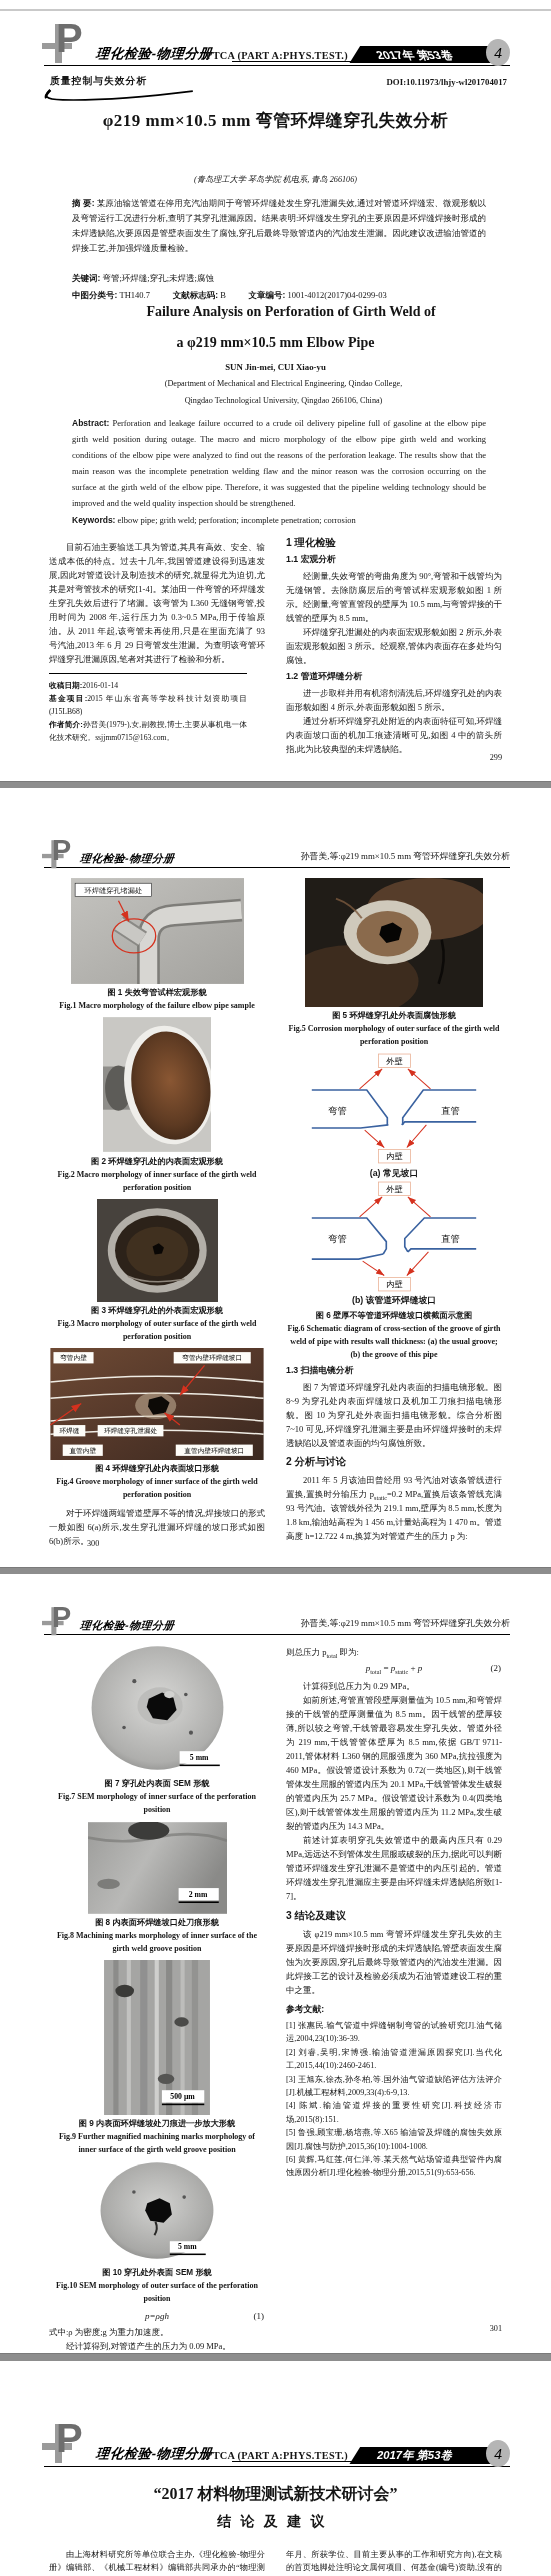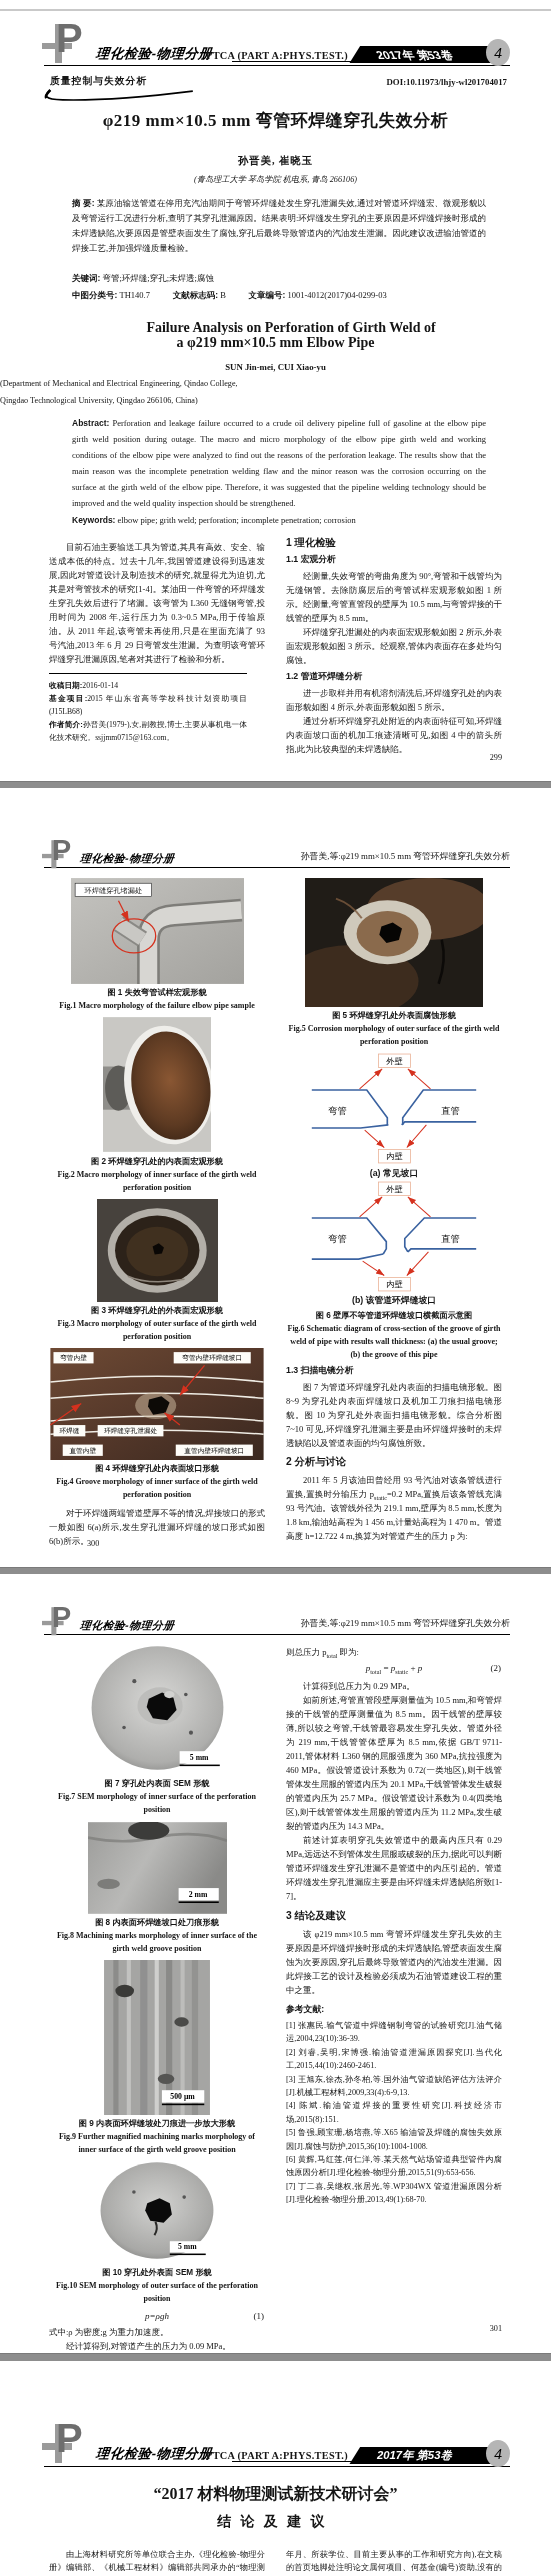--- a/index.html
+++ b/index.html
@@ -31,21 +31,21 @@
 
   
   .titlecn{position:absolute;left:0;right:0;text-align:center;font:bold 17px "Liberation Serif",serif;letter-spacing:0.5px;}
   .authors{position:absolute;left:0;right:0;text-align:center;font:bold 10.3px "Liberation Serif",serif;letter-spacing:1px;}
   .affil{position:absolute;left:0;right:0;text-align:center;font:8.2px "Liberation Serif",serif;}
   .absblock{position:absolute;left:72px;right:65px;text-align:justify;font:8.5px "Liberation Serif",serif;line-height:15px;}
   .lab{font-family:"Liberation Sans",sans-serif;font-weight:bold;}
   .metaline{position:absolute;left:72px;right:65px;font:8.5px "Liberation Serif",serif;}
   .entitle{position:absolute;left:0;right:0;text-align:center;font:bold 14px "Liberation Serif",serif;}
   .enauthors{position:absolute;left:0;right:0;text-align:center;font:bold 8.8px "Liberation Serif",serif;}
-  .enaffil{position:absolute;left:0;right:0;text-align:left;font:8.2px "Liberation Serif",serif;}
+  .enaffil{position:absolute;left:16px;right:0;text-align:center;font:8.2px "Liberation Serif",serif;}
   .enabs{position:absolute;left:72px;right:65px;text-align:justify;font:8.5px "Liberation Serif",serif;line-height:16px;}
   .enkw{margin-top:2.1px;}
 
   
   .col{position:absolute;width:216px;}
   .col-l{left:49px;}
   .col-r{left:286px;}
   .body p{margin:0;text-align:justify;font:8.5px "Liberation Serif",serif;line-height:14px;}
   .body p.ind{text-indent:17px;}
   h2.h1{margin:5.2px 0 4.1px 0;font:bold 10.3px "Liberation Sans",sans-serif;}
@@ -94,41 +94,40 @@
   </div>
 
   <div class="secmark" style="left:50px;top:75px;">质量控制与失效分析</div>
   <svg class="swoosh" style="left:42px;top:89px;" width="155" height="12.4" viewBox="0 0 300 24">
     <path d="M16,2 C4,12 2,20 40,21 C120,23 210,14 292,4" stroke="#000" stroke-width="3.2" fill="none"></path>
     <path d="M16,2 C10,8 6,14 8,18" stroke="#000" stroke-width="5" fill="none"></path>
   </svg>
   <div class="doi" style="right:44px;top:77px;">DOI:10.11973/lhjy-wl201704017</div>
 
   <div class="titlecn" style="top:109px;">φ219 mm×10.5 mm 弯管环焊缝穿孔失效分析</div>
-  <div class="authors" style="top:154px;">孙晋美, 崔晓玉</div>
   <div class="affil" style="top:174px;font-style:italic;">(青岛理工大学 琴岛学院 机电系, 青岛 266106)</div>
 
   <div class="absblock" style="top:196px;">
     <span class="lab">摘  要:</span>
     <span>某原油输送管道在停用充汽油期间于弯管环焊缝处发生穿孔泄漏失效,通过对管道环焊缝宏、微观形貌以及弯管运行工况进行分析,查明了其穿孔泄漏原因。结果表明:环焊缝发生穿孔的主要原因是环焊缝焊接时形成的未焊透缺陷,次要原因是管壁表面发生了腐蚀,穿孔后最终导致管道内的汽油发生泄漏。因此建议改进输油管道的焊接工艺,并加强焊缝质量检验。</span>
   </div>
   <div class="metaline" style="top:273px;">
     <span class="lab">关键词:</span>
     <span>弯管;环焊缝;穿孔;未焊透;腐蚀</span>
   </div>
   <div class="metaline" style="top:290px;">
     <span class="lab">中图分类号:</span>
     <span>TH140.7</span>
     <span class="lab" style="margin-left:20.6px;">文献标志码:</span>
     <span>B</span>
     <span class="lab" style="margin-left:20.6px;">文章编号:</span>
     <span>1001-4012(2017)04-0299-03</span>
   </div>
 
-  <div class="entitle" style="top:320px;padding-left:31px;">Failure Analysis on Perforation of Girth Weld of</div>
+  <div class="entitle" style="top:304px;padding-left:31px;">Failure Analysis on Perforation of Girth Weld of</div>
   <div class="entitle" style="top:335px;">a φ219 mm×10.5 mm Elbow Pipe</div>
   <div class="enauthors" style="top:362px;">SUN Jin-mei, CUI Xiao-yu</div>
   <div class="enaffil" style="top:379px;">(Department of Mechanical and Electrical Engineering, Qindao College,</div>
   <div class="enaffil" style="top:396px;">Qingdao Technological University, Qingdao 266106, China)</div>
 
   <div class="enabs" style="top:415px;">
     <p style="margin:0;"><span class="lab">Abstract:</span> <span>Perforation and leakage failure occurred to a crude oil delivery pipeline full of gasoline at the elbow pipe girth weld position during outage. The macro and micro morphology of the elbow pipe girth weld and working conditions of the elbow pipe were analyzed to find out the reasons of the perforation leakage. The results show that the main reason was the incomplete penetration welding flaw and the minor reason was the corrosion occurring on the surface at the girth weld of the elbow pipe. Therefore, it was suggested that the pipeline welding technology should be improved and the weld quality inspection should be strengthened.</span></p>
     <p class="enkw" style="margin:1px 0 0 0;"><span class="lab">Keywords:</span> <span>elbow pipe; grith weld; perforation; incomplete penetration; corrosion</span></p>
   </div>
 
@@ -479,21 +478,20 @@
     <p class="ind">前述计算表明穿孔失效管道中的最高内压只有 0.29 MPa,远远达不到管体发生屈服或破裂的压力,据此可以判断管道环焊缝发生穿孔泄漏不是管道中的内压引起的。管道环焊缝发生穿孔泄漏应主要是由环焊缝未焊透缺陷所致[1-7]。</p>
     <h2 class="h1">3  结论及建议</h2>
     <p class="ind">该 φ219 mm×10.5 mm 弯管环焊缝发生穿孔失效的主要原因是环焊缝焊接时形成的未焊透缺陷,管壁表面发生腐蚀为次要原因,穿孔后最终导致管道内的汽油发生泄漏。因此焊接工艺的设计及检验必须成为石油管道建设工程的重中之重。</p>
     <h3 class="h2" style="margin-top:7.2px;">参考文献:</h3>
     <p style="line-height:13.4px;font-size:8.2px;">[1]  张惠民.输气管道中焊缝钢制弯管的试验研究[J].油气储运,2004,23(10):36-39.</p>
     <p style="line-height:13.4px;font-size:8.2px;">[2]  刘睿,吴明,宋博强.输油管道泄漏原因探究[J].当代化工,2015,44(10):2460-2461.</p>
     <p style="line-height:13.4px;font-size:8.2px;">[3]  王旭东,徐杰,孙冬柏,等.国外油气管道缺陷评估方法评介[J].机械工程材料,2009,33(4):6-9,13.</p>
     <p style="line-height:13.4px;font-size:8.2px;">[4]  陈斌.输油管道焊接的重要性研究[J].科技经济市场,2015(8):151.</p>
     <p style="line-height:13.4px;font-size:8.2px;">[5]  鲁强,顾宝珊,杨培燕,等.X65 输油管及焊缝的腐蚀失效原因[J].腐蚀与防护,2015,36(10):1004-1008.</p>
     <p style="line-height:13.4px;font-size:8.2px;">[6]  黄辉,马红莲,何仁洋,等.某天然气站场管道典型管件内腐蚀原因分析[J].理化检验-物理分册,2015,51(9):653-656.</p>
-    <p style="line-height:13.4px;font-size:8.2px;">[7]  丁二喜,吴继权,张居光,等.WP304WX 管道泄漏原因分析[J].理化检验-物理分册,2013,49(1):68-70.</p>
   </div>
 
   <div class="pageno" style="bottom:20.6px;right:49px;">301</div>
 </div>
 
 <div class="pg-divider"></div>
 
 <div class="page p4" style="height:778px;">
   <div class="hdr" style="top:66px;height:39px;">
     <div class="plogo" style="left:-2.1px;top:-3.1px;">

